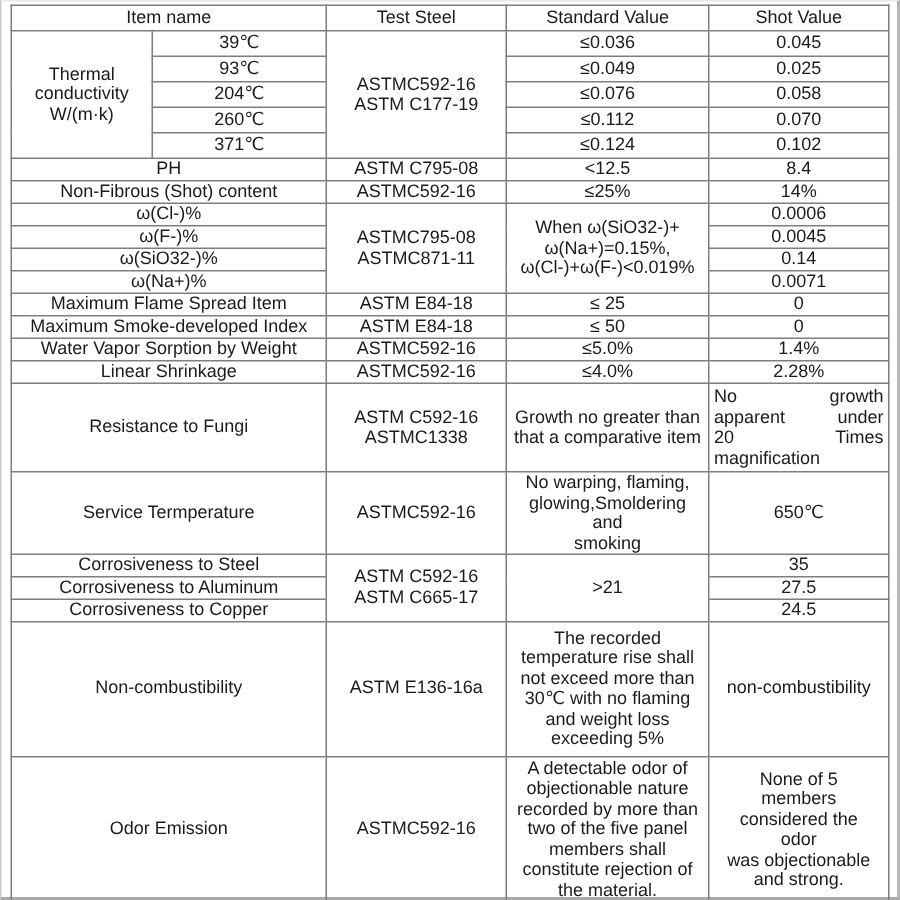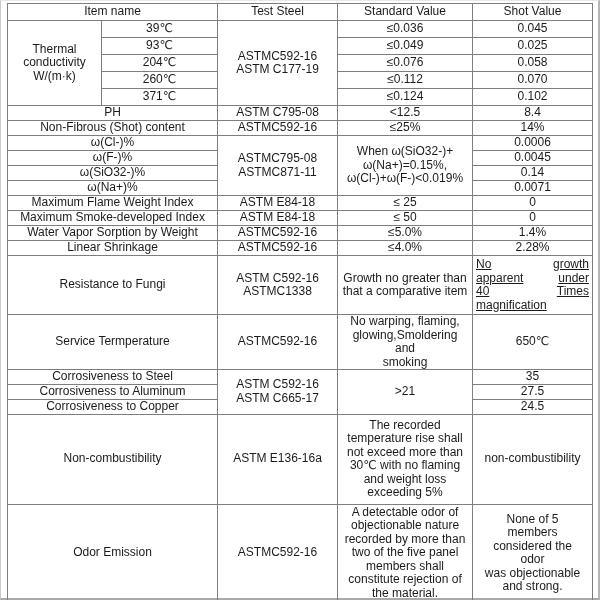--- a/index.html
+++ b/index.html
@@ -30,21 +30,21 @@
   td.pre{white-space:pre-line;}
   td.vtop{vertical-align:top;padding-top:1px;}
   td.left{text-align:left;padding-left:5px;}
   tr.r17{height:17px;}
   tr.r15{height:15px;}
   tr.r14{height:14px;}
   tr.rfungi{height:59px;}
   tr.rservice{height:46px;}
   tr.rcomb{height:90px;}
   tr.rodor{height:98px;}
-  td.jcell{vertical-align:top;padding:1px 4px 0 4px;text-decoration:underline;}
+  td.jcell{vertical-align:top;padding:1px 4px 0 4px;}
   .jline{display:flex;justify-content:space-between;}
 </style>
 </head>
 <body>
 
 <div class="edge-frame"></div>
 
 <table class="report">
   <colgroup>
     <col style="width:94px">
@@ -123,21 +123,21 @@
     <tr class="r15">
       <td colspan="2">ω(SiO32-)%</td>
       <td>0.14</td>
     </tr>
     <tr class="r15">
       <td colspan="2">ω(Na+)%</td>
       <td>0.0071</td>
     </tr>
 
     <tr class="r15">
-      <td colspan="2">Maximum Flame Weight Index</td>
+      <td colspan="2">Maximum Flame Spread Item</td>
       <td>ASTM E84-18</td>
       <td>≤ 25</td>
       <td>0</td>
     </tr>
 
     <tr class="r15">
       <td colspan="2">Maximum Smoke-developed Index</td>
       <td>ASTM E84-18</td>
       <td>≤ 50</td>
       <td>0</td>
@@ -166,21 +166,21 @@
       <td class="jcell">
           <div class="jline">
             <span>No</span>
             <span>growth</span>
           </div>
           <div class="jline">
             <span>apparent</span>
             <span>under</span>
           </div>
           <div class="jline">
-            <span>40</span>
+            <span>20</span>
             <span>Times</span>
           </div>
           <div class="jline">
             <span>magnification</span>
           </div>
         </td>
     </tr>
 
     <tr class="rservice">
       <td colspan="2" class="vtop">Service Termperature</td>

